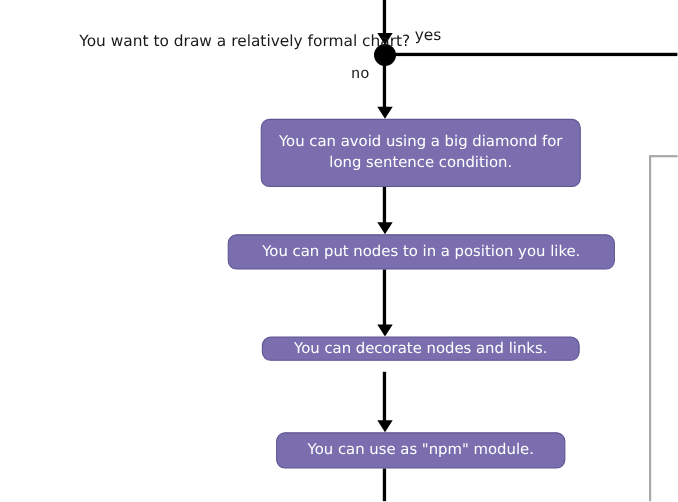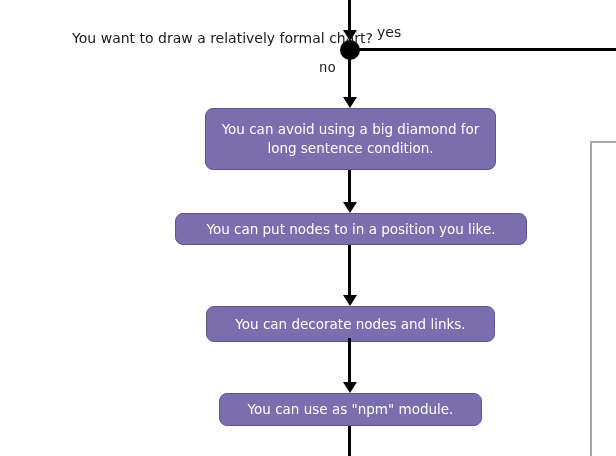--- a/index.html
+++ b/index.html
@@ -80,24 +80,25 @@
     border: 1.5px solid #5e5492;
     border-radius: 8px;
     color: #ffffff;
     display: flex;
     align-items: center;
     justify-content: center;
     text-align: center;
     font-size: 13.5px;
     line-height: 19px;
     padding: 0 8px;
+    margin-left: 32px;
   }
   .node1 { left: 205px; top: 108px; width: 291px; height: 62px; }
   .node2 { left: 175px; top: 213px; width: 352px; height: 32px; }
-  .node3 { left: 206px; top: 306px; width: 289px; height: 36px; }
+  .node3 { left: 206px; top: 306px; width: 289px; height: 22px; }
   .node4 { left: 219px; top: 393px; width: 263px; height: 33px; }
   
   .panel {
     position: absolute;
     left: 590px;
     top: 141px;
     width: 80px;
     height: 400px;
     border: 2px solid #a8a8a8;
     background: transparent;

